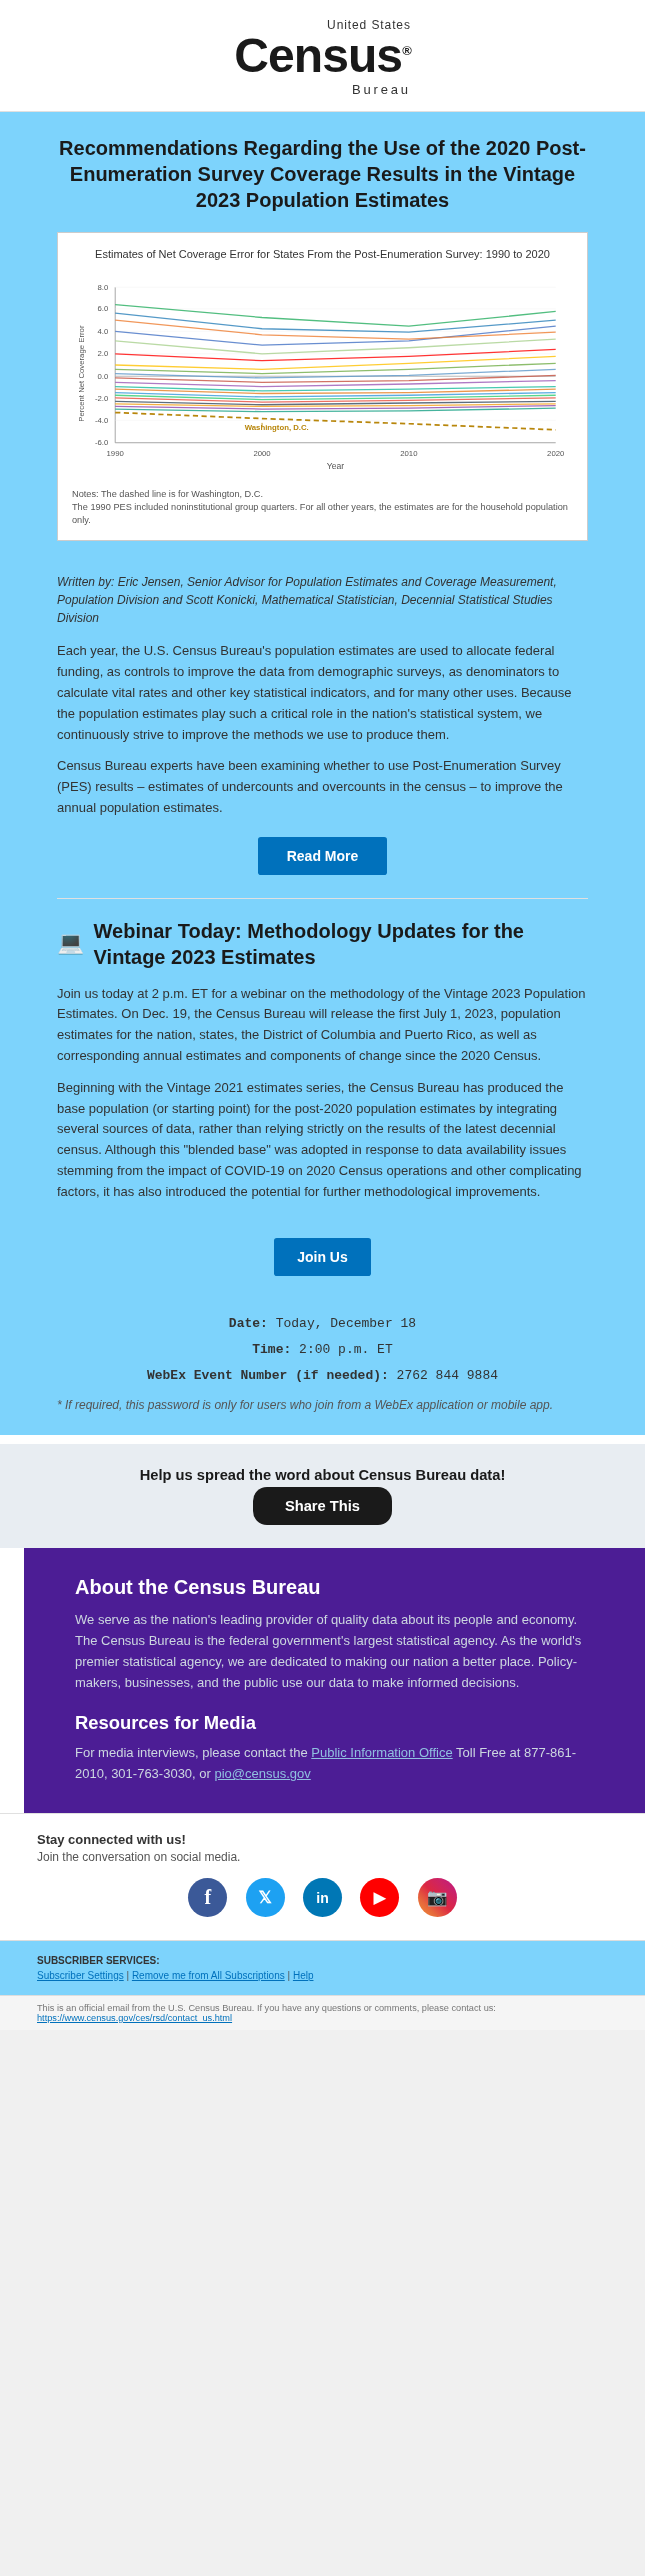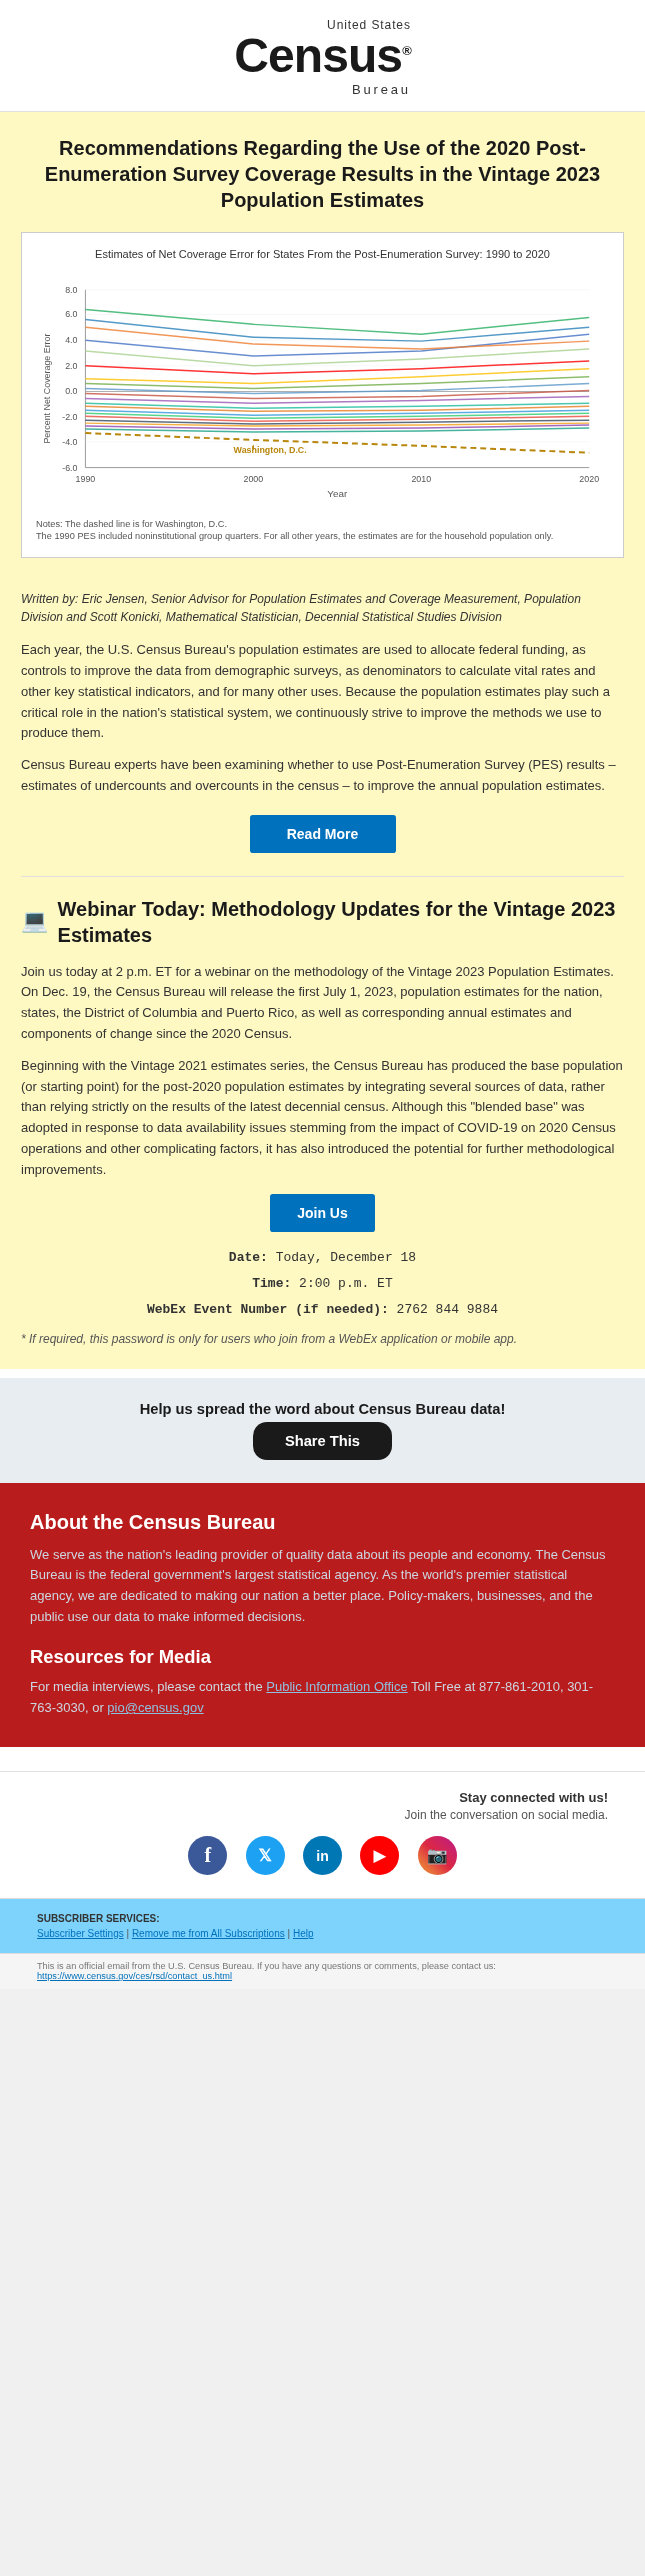--- a/index.html
+++ b/index.html
@@ -42,22 +42,22 @@
     .census-logo .bureau {
       font-size: 13px;
       color: #333;
       letter-spacing: 2.8px;
       display: block;
       margin-top: 1.8px;
     }
 
     
     .main-content {
-      padding: 23px 21px;
-      background: #fef9c3;
+      padding: 23px 57px;
+      background: #7dd3fc;
     }
 
     .article-title {
       font-size: 20px;
       font-weight: bold;
       color: #1a1a1a;
       text-align: center;
       line-height: 1.3;
       margin-bottom: 18.4px;
     }
@@ -96,21 +96,21 @@
 
     .article-body {
       font-size: 13px;
       color: #333;
       line-height: 1.6;
       margin-bottom: 11px;
     }
 
     .read-more-btn {
       display: block;
-      width: 146px;
+      width: 129px;
       margin: 18.4px auto 23px;
       background: #0071bc;
       color: #ffffff;
       text-align: center;
       padding: 11px 18.4px;
       font-size: 14px;
       font-weight: bold;
       text-decoration: none;
       border-radius: 2.8px;
       cursor: pointer;
@@ -133,22 +133,22 @@
       align-items: center;
       gap: 9.2px;
       line-height: 1.3;
     }
     .laptop-icon {
       font-size: 22px;
     }
 
     .join-btn {
       display: block;
-      width: 105px;
-      margin: 13px auto;
+      width: 97px;
+      margin: 35px auto;
       background: #0071bc;
       color: #ffffff;
       text-align: center;
       padding: 11px 18.4px;
       font-size: 14px;
       font-weight: bold;
       text-decoration: none;
       border-radius: 2.8px;
       cursor: pointer;
       border: none;
@@ -198,24 +198,25 @@
       font-size: 14.7px;
       font-weight: bold;
       text-decoration: none;
       border-radius: 14px;
       cursor: pointer;
       border: none;
     }
 
     
     .about-section {
-      background: #b91c1c;
-      padding: 28px 30px;
+      background: #4c1d95;
+      padding: 28px 51px;
       color: #ffffff;
       margin-top: 0;
+      margin-left: 24px;
     }
     .about-title {
       font-size: 20px;
       font-weight: bold;
       color: #ffffff;
       margin-bottom: 11px;
     }
     .about-text {
       font-size: 13px;
       color: #ccd6e0;
@@ -235,23 +236,22 @@
     }
     .resources-text a {
       color: #90c0e0;
       text-decoration: underline;
     }
 
     
     .social-section {
       background: #ffffff;
       padding: 18.4px 37px;
-      text-align: right;
+      text-align: left;
       border-top: 0.9px solid #e0e0e0;
-      margin-top: 24px;
     }
     .stay-connected {
       font-size: 13px;
       font-weight: bold;
       color: #333;
       margin-bottom: 2.8px;
     }
     .join-conversation {
       font-size: 12px;
       color: #555;

